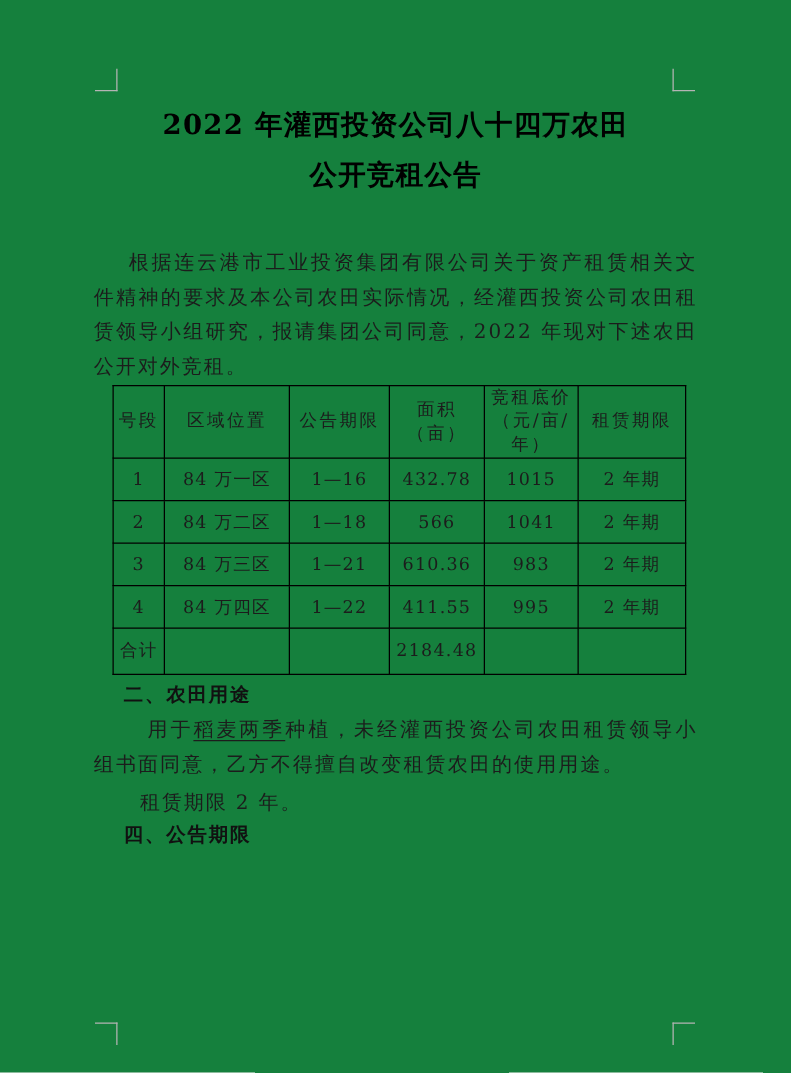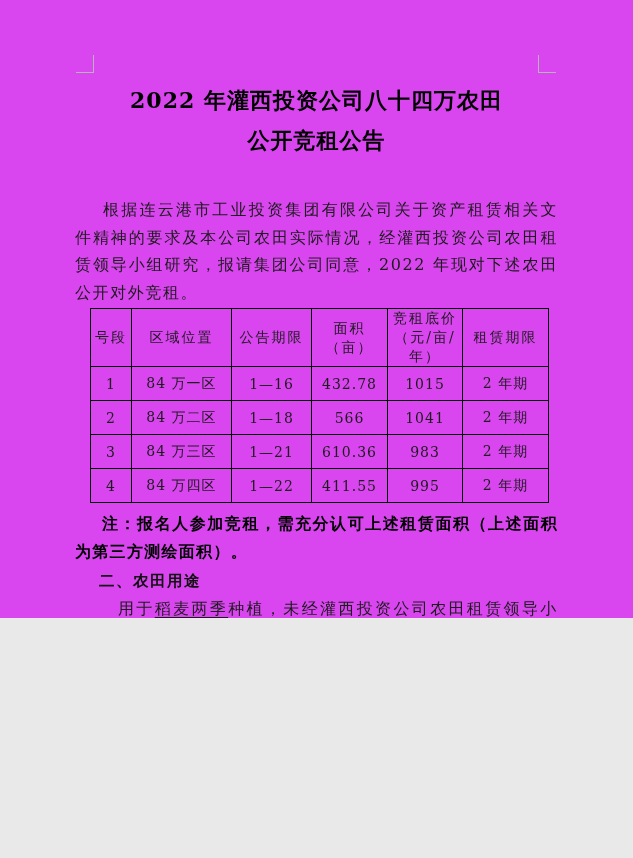--- a/index.html
+++ b/index.html
@@ -1,21 +1,21 @@
 <!DOCTYPE html>
 <html><head>
 <meta charset="utf-8">
 <style>
   * { margin: 0; padding: 0; box-sizing: border-box; }
   html, body { background: #e9e9e9; }
   .page {
     position: relative;
     width: 633px;
-    height: 618px;
-    background: #d946ef;
+    height: 858px;
+    background: #15803d;
     overflow: hidden;
     font-family: "DejaVu Serif", "Liberation Serif", serif;
     color: #1c1c1c;
   }
   
   .crop-mark {
     position: absolute;
     width: 18px;
     height: 18px;
     border: 0 solid #b4b4b4;
@@ -179,24 +179,31 @@
           <td>2 年期</td>
         </tr>
         <tr class="row">
           <td>4</td>
           <td>84 万四区</td>
           <td>1—22</td>
           <td>411.55</td>
           <td>995</td>
           <td>2 年期</td>
         </tr>
+        <tr class="total">
+          <td>合计</td>
+          <td></td>
+          <td></td>
+          <td>2184.48</td>
+          <td></td>
+          <td></td>
+        </tr>
       </tbody>
     </table>
 
-    <p class="note">注：报名人参加竞租，需充分认可上述租赁面积（上述面积为第三方测绘面积）。</p>
 
     <div class="h-sans h-two">二、农田用途</div>
     <p class="p-two"><span>用于</span><span class="ul">稻麦两季</span><span>种植，未经灌西投资公司农田租赁领导小组书面同意，乙方不得擅自改变租赁农田的使用用途。</span></p>
 
     <p class="p-three">租赁期限 2 年。</p>
 
     <div class="h-sans h-four">四、公告期限</div>
 
   </div>
 </div>

